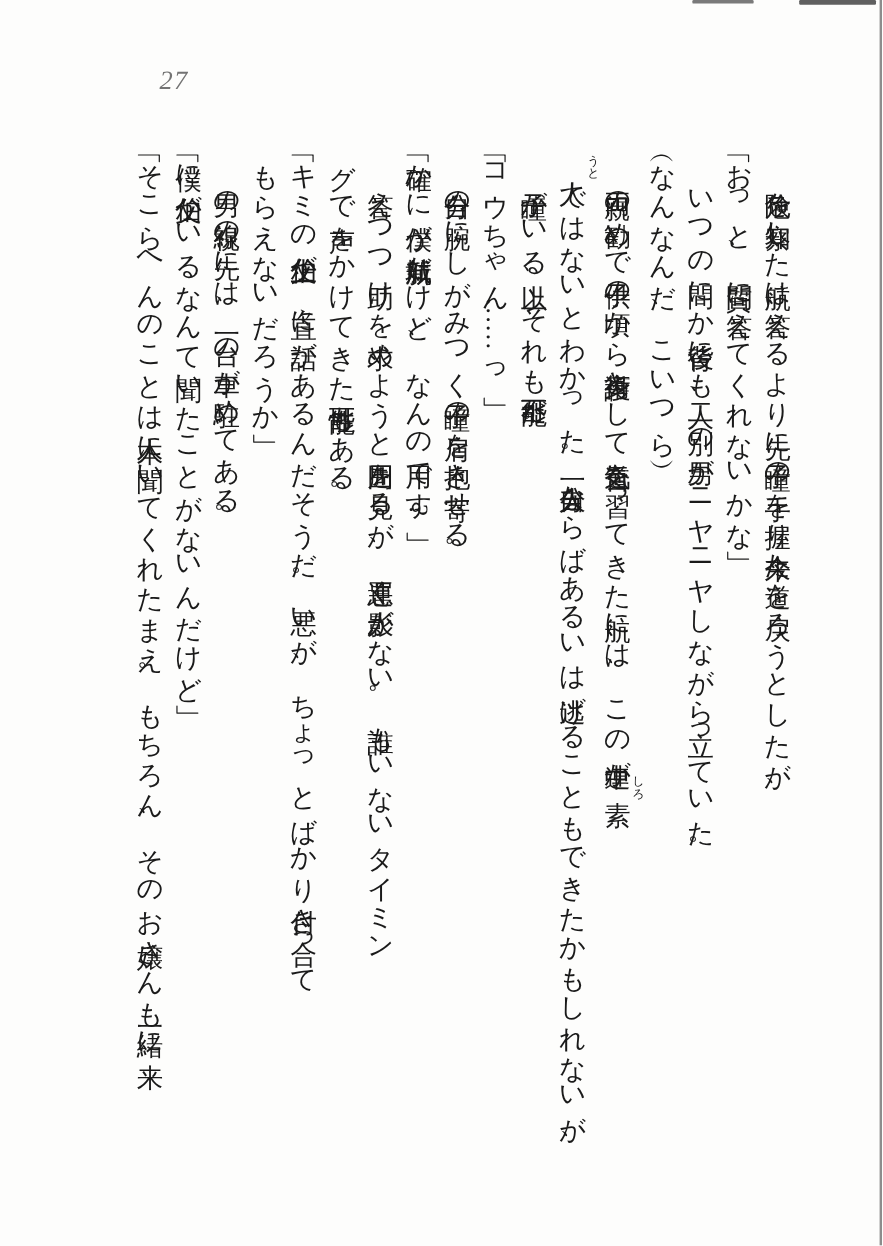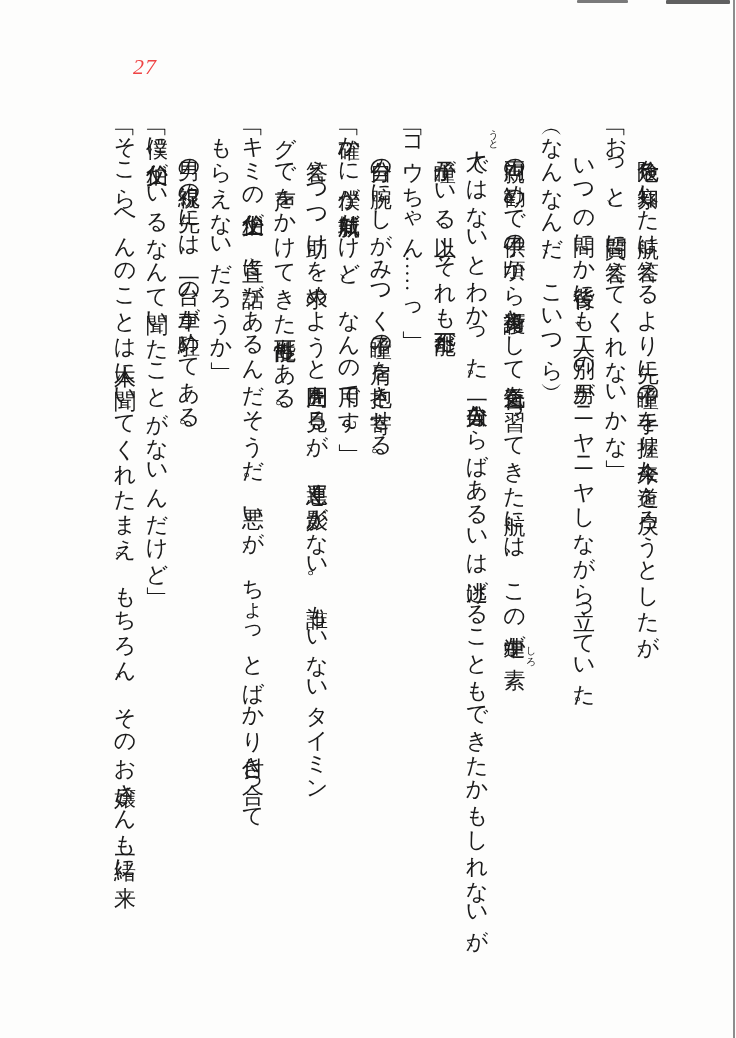--- a/index.html
+++ b/index.html
@@ -18,21 +18,21 @@
     background: #fdfdfc;
     font-family: "Liberation Serif", "DejaVu Serif", serif;
     color: #1a1a1a;
   }
   .page-number {
     position: absolute;
     left: 133px;
     top: 54px;
     font-size: 22px;
     font-style: italic;
-    color: #ef4444;
+    color: #737373;
     letter-spacing: 1px;
   }
   .text-area {
     position: absolute;
     top: 122px;
     right: 72px;
     height: 842px;
     writing-mode: vertical-rl;
     -webkit-writing-mode: vertical-rl;
     font-size: 22px;

